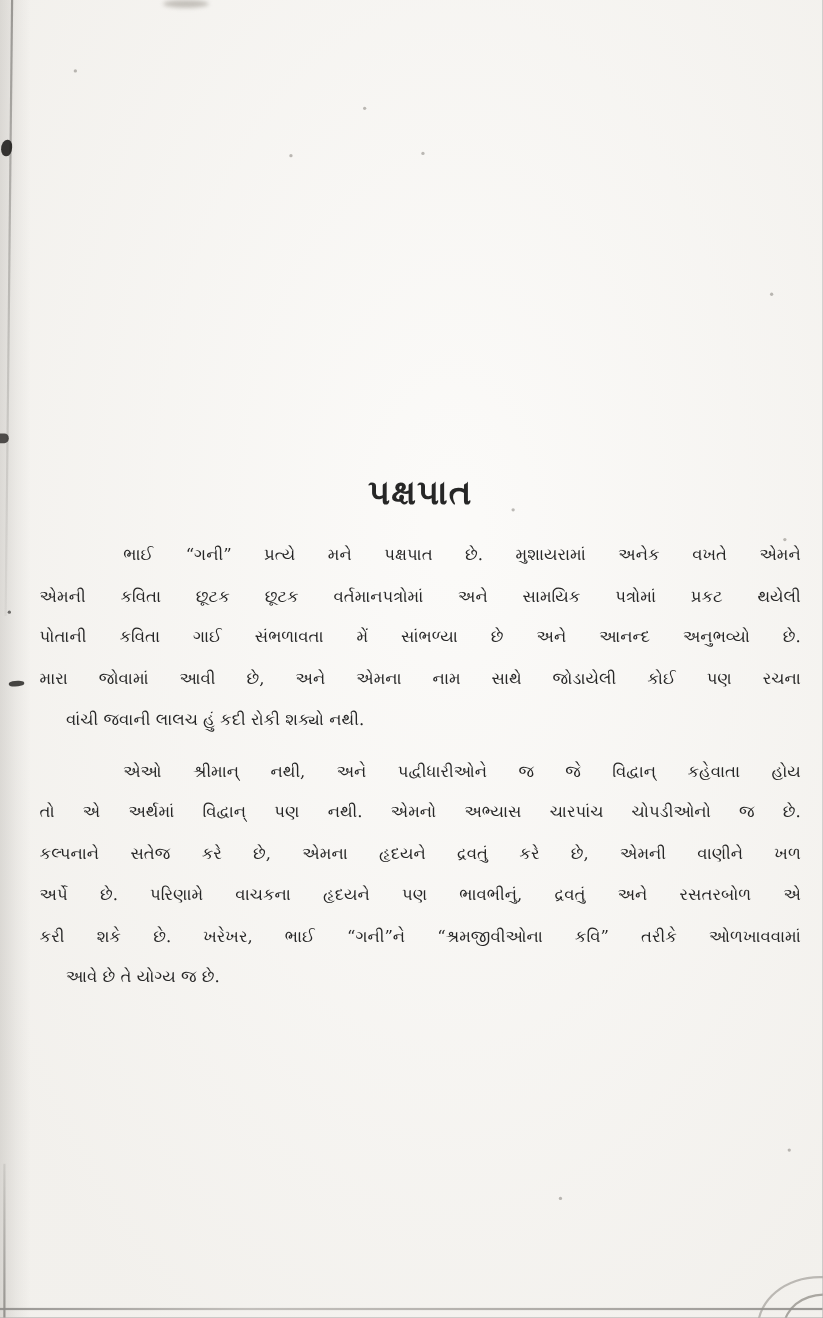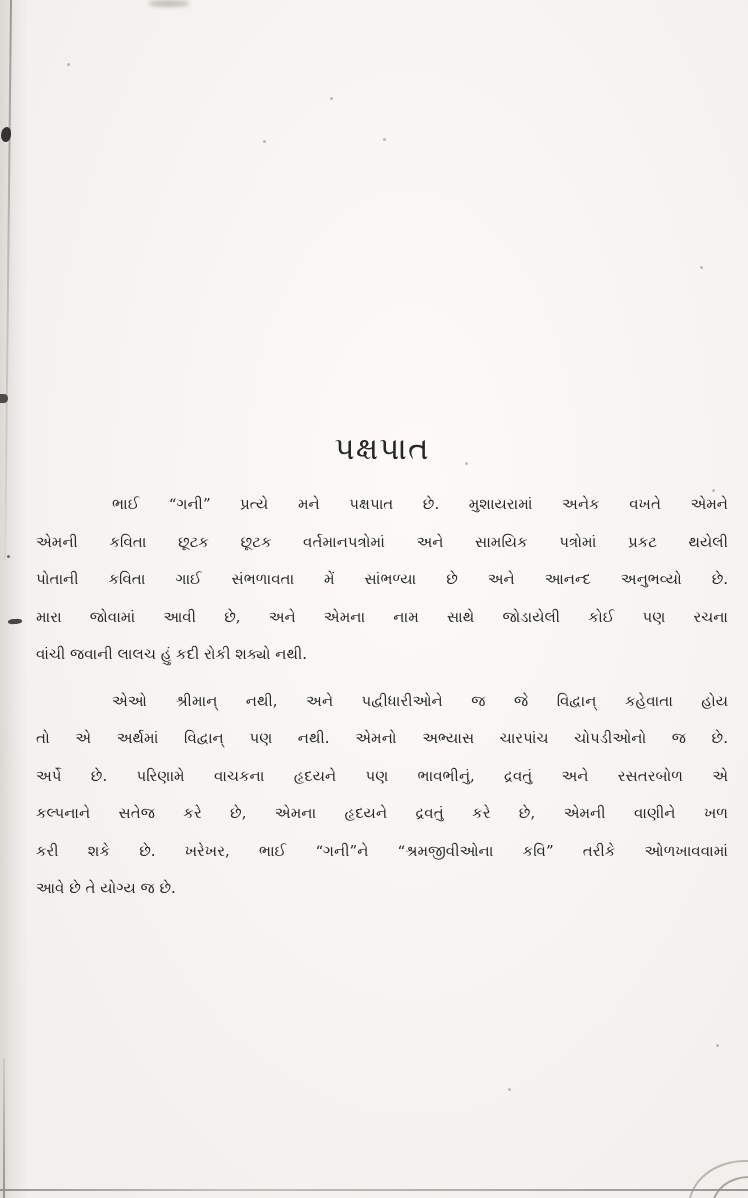--- a/index.html
+++ b/index.html
@@ -28,35 +28,35 @@
   .crease-bottom {
     position: absolute; left: 3px; top: 1058px; width: 2px; height: 140px;
     background: linear-gradient(to bottom, rgba(60,58,54,0.10), rgba(60,58,54,0.45));
   }
   
   .content { position: absolute; left: 36px; top: 428px; width: 692px; }
   .title {
     text-align: center;
     font-size: 31px;
     letter-spacing: 1px;
-    font-weight: 400;
+    font-weight: 700;
     margin: 0 0 18px 0;
     line-height: 40px;
   }
   .para { margin: 0 0 9px 0; }
   .line {
     font-size: 15px;
     line-height: 37.5px;
     white-space: nowrap;
     text-align: justify;
     text-align-last: justify;
     overflow: hidden;
   }
   .line.first { text-indent: 76px; }
-  .line.last { text-align-last: left; white-space: normal; }
+  .line.last { text-align-last: left; white-space: normal; margin-left: 24px; }
   
   .mark { position: absolute; background: #1d1b19; }
   .blob-left { left: 1px; top: 127px; width: 10px; height: 15px; border-radius: 60% 40% 55% 45%; opacity: 0.88; }
   .tick-left { left: 0px; top: 394px; width: 8px; height: 9px; border-radius: 0 70% 70% 0; opacity: 0.75; }
   .dot-left { left: 7px; top: 555px; width: 3px; height: 3px; border-radius: 50%; opacity: 0.6; }
   .dash-left { left: 8px; top: 619px; width: 14px; height: 5px; border-radius: 40%; opacity: 0.8; transform: rotate(-4deg); }
   .smudge-top { position: absolute; left: 148px; top: 0; width: 42px; height: 7px; border-radius: 50%;
     background: #9a958d; filter: blur(2px); opacity: 0.55; }
   .speck { position: absolute; width: 3px; height: 3px; border-radius: 50%; background: #6f6a63; opacity: 0.45; }
   
@@ -102,22 +102,22 @@
       <div class="line first">ભાઈ “ગની” પ્રત્યે મને પક્ષપાત છે. મુશાયરામાં અનેક વખતે એમને</div>
       <div class="line">એમની કવિતા છૂટક છૂટક વર્તમાનપત્રોમાં અને સામયિક પત્રોમાં પ્રકટ થયેલી</div>
       <div class="line">પોતાની કવિતા ગાઈ સંભળાવતા મેં સાંભળ્યા છે અને આનન્દ અનુભવ્યો છે.</div>
       <div class="line">મારા જોવામાં આવી છે, અને એમના નામ સાથે જોડાયેલી કોઈ પણ રચના</div>
       <div class="line last">વાંચી જવાની લાલચ હું કદી રોકી શક્યો નથી.</div>
     </div>
 
     <div class="para">
       <div class="line first">એઓ શ્રીમાન્ નથી, અને પદ્વીધારીઓને જ જે વિદ્વાન્ કહેવાતા હોય</div>
       <div class="line">તો એ અર્થમાં વિદ્વાન્ પણ નથી. એમનો અભ્યાસ ચારપાંચ ચોપડીઓનો જ છે.</div>
+      <div class="line">કલ્પનાને સતેજ કરે છે, એમના હૃદયને દ્રવતું કરે છે, એમની વાણીને ખળ</div>
       <div class="line">અર્પે છે. પરિણામે વાચકના હૃદયને પણ ભાવભીનું, દ્રવતું અને રસતરબોળ એ</div>
-      <div class="line">કલ્પનાને સતેજ કરે છે, એમના હૃદયને દ્રવતું કરે છે, એમની વાણીને ખળ</div>
       <div class="line">કરી શકે છે. ખરેખર, ભાઈ “ગની”ને “શ્રમજીવીઓના કવિ” તરીકે ઓળખાવવામાં</div>
       <div class="line last">આવે છે તે યોગ્ય જ છે.</div>
     </div>
   </div>
 
   <div class="curl curl-outer"></div>
   <div class="curl curl-inner"></div>
   <div class="bottom-edge"></div>
 
 </div>

